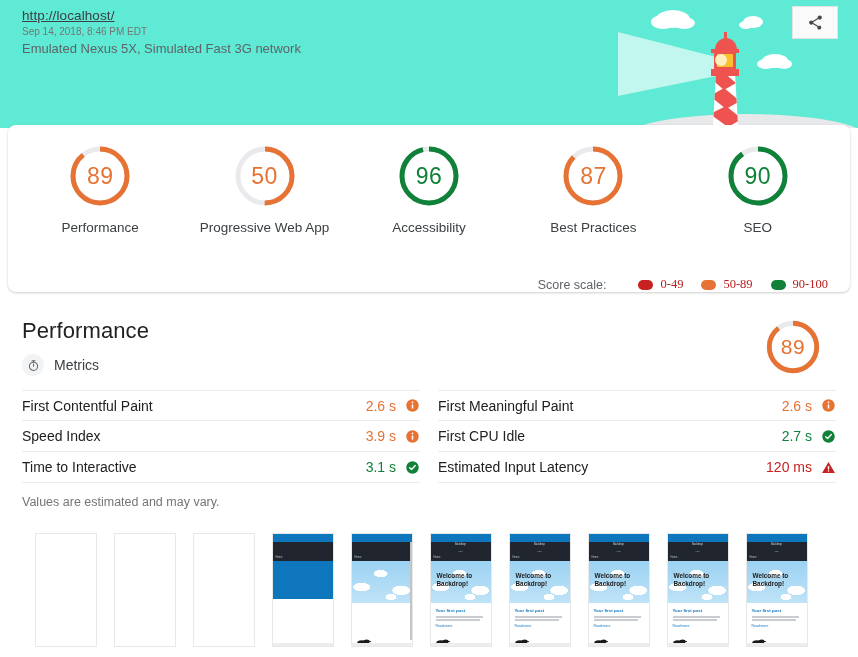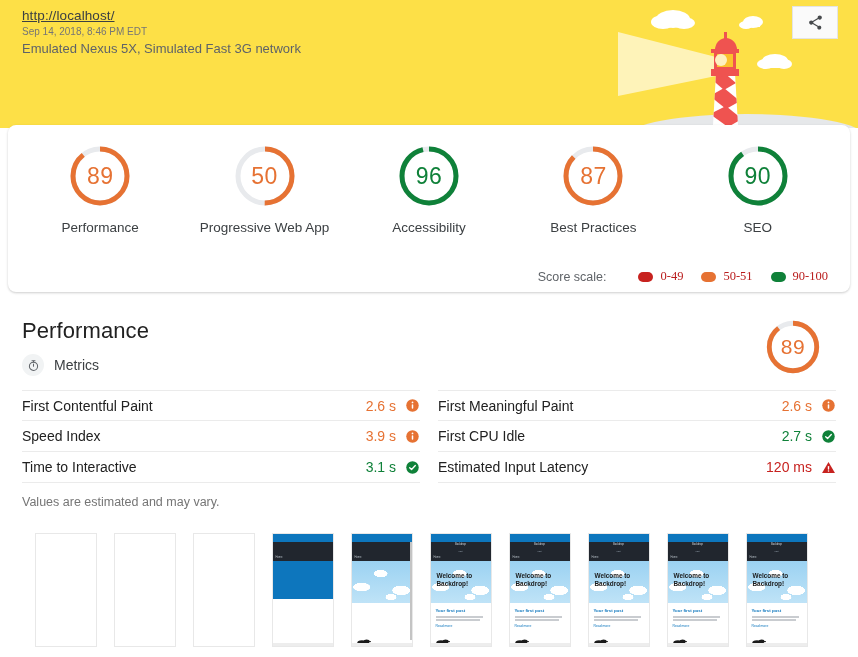--- a/index.html
+++ b/index.html
@@ -10,21 +10,21 @@
     font-family: "Liberation Sans", sans-serif;
     color: #212121;
     overflow: hidden;
     position: relative;
   }
 
   
   .header {
     position: relative;
     height: 128px;
-    background: #fde047;
+    background: #5eead4;
     overflow: hidden;
   }
   .header-text { position: absolute; left: 22px; top: 8px; z-index: 4; }
   .url-link {
     display: block;
     font-size: 13.5px;
     color: #3c4043;
     text-decoration: underline;
     letter-spacing: .1px;
     margin-bottom: 3px;
@@ -83,21 +83,21 @@
   }
   .gauge-label {
     margin-top: 11px;
     font-size: 13.5px;
     color: #3c4043;
     white-space: nowrap;
   }
 
   .score-scale {
     position: absolute;
-    right: 22px; bottom: 8px;
+    right: 22px; bottom: 0;
     display: flex; align-items: center;
     font-size: 12.5px;
     color: #5f6368;
     text-align: right;
   }
   .scale-label { margin-right: 14px; }
   .scale-item { display: flex; align-items: center; margin-left: 18px; }
   .scale-dot {
     width: 15px; height: 10px;
     border-radius: 6px;
@@ -363,21 +363,21 @@
   </div>
 
   <div class="score-scale">
     <span class="scale-label">Score scale:</span>
     <span class="scale-item">
       <span class="scale-dot" style="background:#c7221f"></span>
       <span class="scale-text">0-49</span>
     </span>
     <span class="scale-item">
       <span class="scale-dot" style="background:#e67233"></span>
-      <span class="scale-text">50-51</span>
+      <span class="scale-text">50-89</span>
     </span>
     <span class="scale-item">
       <span class="scale-dot" style="background:#0f8139"></span>
       <span class="scale-text">90-100</span>
     </span>
   </div>
 </div>
 
 <div class="perf-section">
 

